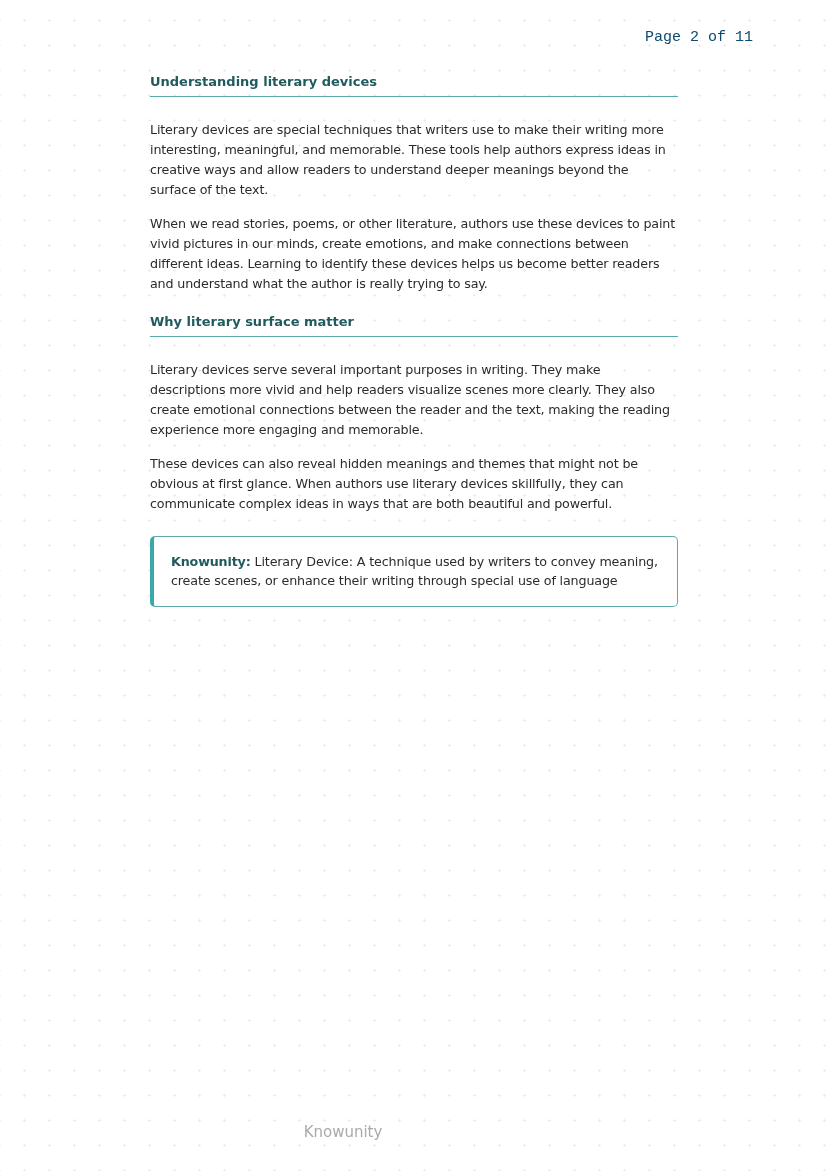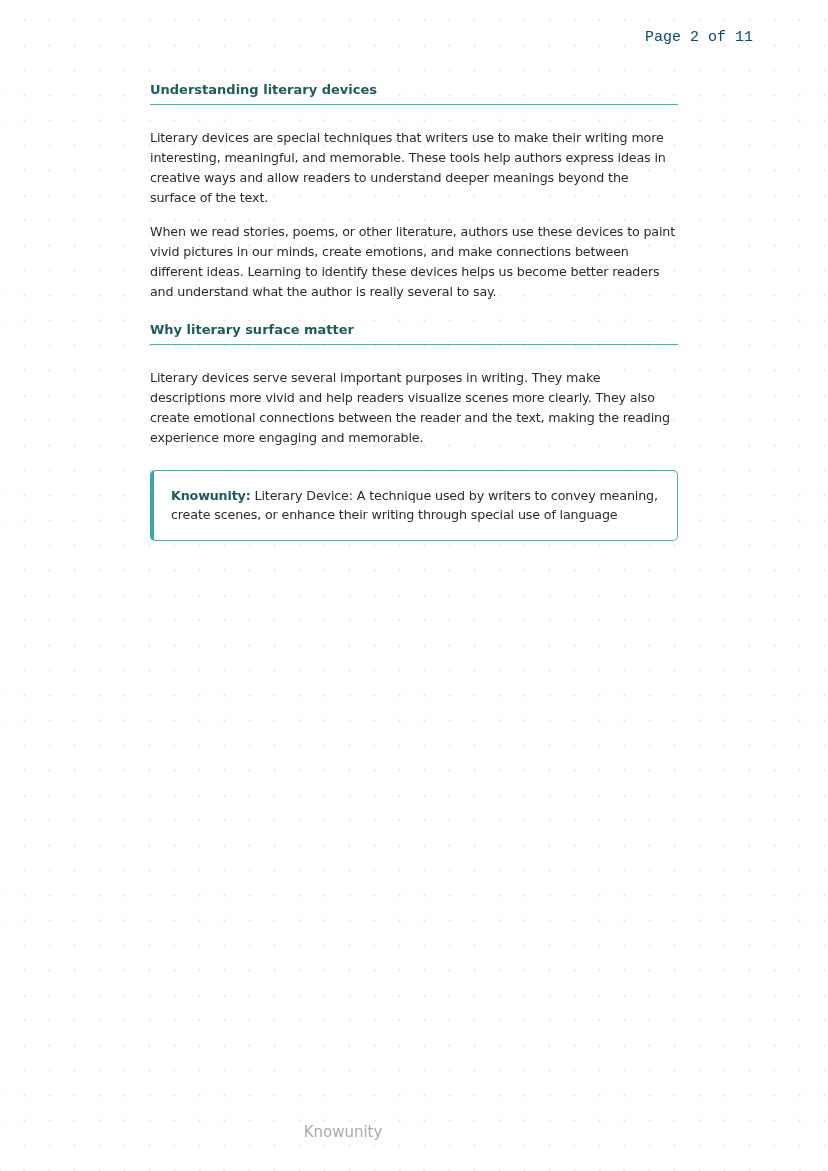--- a/index.html
+++ b/index.html
@@ -15,21 +15,21 @@
     .page-number {
       position: absolute; top: 29px; right: 75px;
       font-family: Liberation Mono, monospace; font-size: 15px; color: #0c4a6e;
     }
     .content {
       position: absolute; left: 150px; top: 74px; width: 528px;
     }
     .section-title {
       font-size: 13px; font-weight: bold; color: #1f5a5e;
       padding-bottom: 7px; border-bottom: 1.5px solid #5fa8aa;
-      margin: 8px 0 23px 0;
+      margin: 0 0 23px 0;
     }
     .para {
       font-size: 12.7px; line-height: 20px; margin: 0 0 14px 0;
       color: #2b2b2b; letter-spacing: -0.15px;
     }
     .section-title.second { margin-top: 20px; }
     .definition-box {
       margin-top: 22px;
       border: 1px solid #5fa8aa; border-left: 4px solid #3ba9a6;
       border-radius: 5px; padding: 16px 18px 16px 17px;
@@ -43,24 +43,25 @@
     }
   </style>
 </head>
 <body>
 
 <div class="page-number">Page 2 of 11</div>
 
 <div class="content">
   <div class="section-title">Understanding literary devices</div>
   <p class="para">Literary devices are special techniques that writers use to make their writing more interesting, meaningful, and memorable. These tools help authors express ideas in creative ways and allow readers to understand deeper meanings beyond the surface of the text.</p>
-  <p class="para">When we read stories, poems, or other literature, authors use these devices to paint vivid pictures in our minds, create emotions, and make connections between different ideas. Learning to identify these devices helps us become better readers and understand what the author is really several to say.</p>
+  <p class="para">When we read stories, poems, or other literature, authors use these devices to paint vivid pictures in our minds, create emotions, and make connections between different ideas. Learning to identify these devices helps us become better readers and understand what the author is really trying to say.</p>
 
   <div class="section-title second">Why literary surface matter</div>
   <p class="para">Literary devices serve several important purposes in writing. They make descriptions more vivid and help readers visualize scenes more clearly. They also create emotional connections between the reader and the text, making the reading experience more engaging and memorable.</p>
+  <p class="para">These devices can also reveal hidden meanings and themes that might not be obvious at first glance. When authors use literary devices skillfully, they can communicate complex ideas in ways that are both beautiful and powerful.</p>
 
   <div class="definition-box">
     <span class="label">Knowunity:</span>
     <span>Literary Device: A technique used by writers to convey meaning, create scenes, or enhance their writing through special use of language</span>
   </div>
 </div>
 
 <div class="footer">Knowunity</div>
 
 </body></html>

